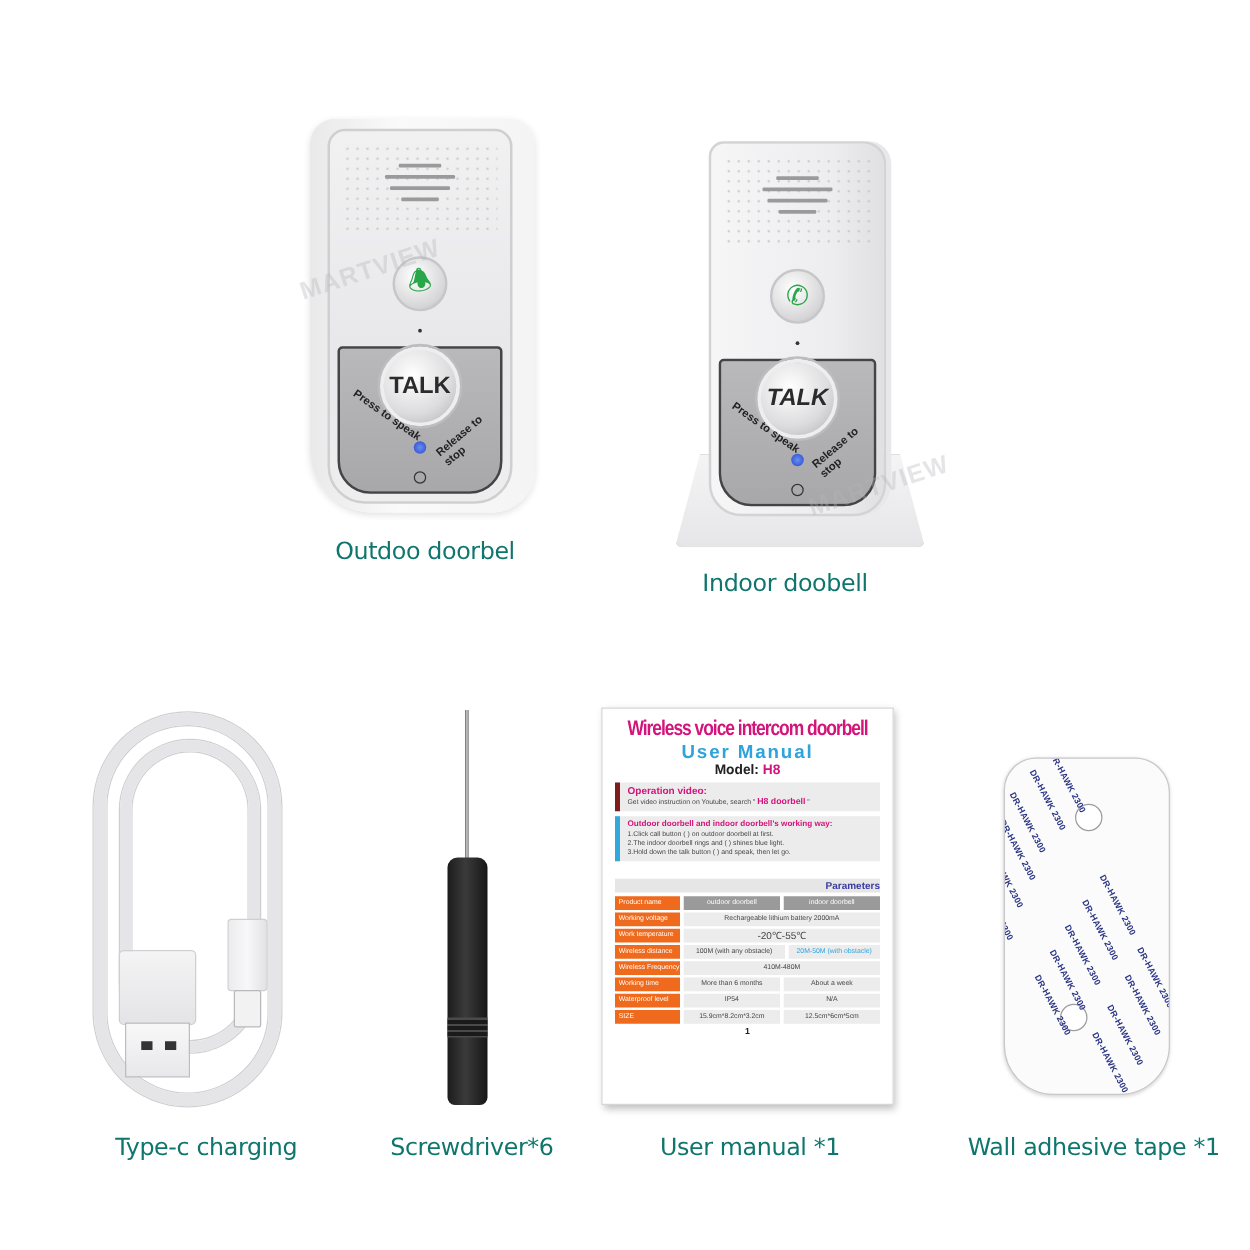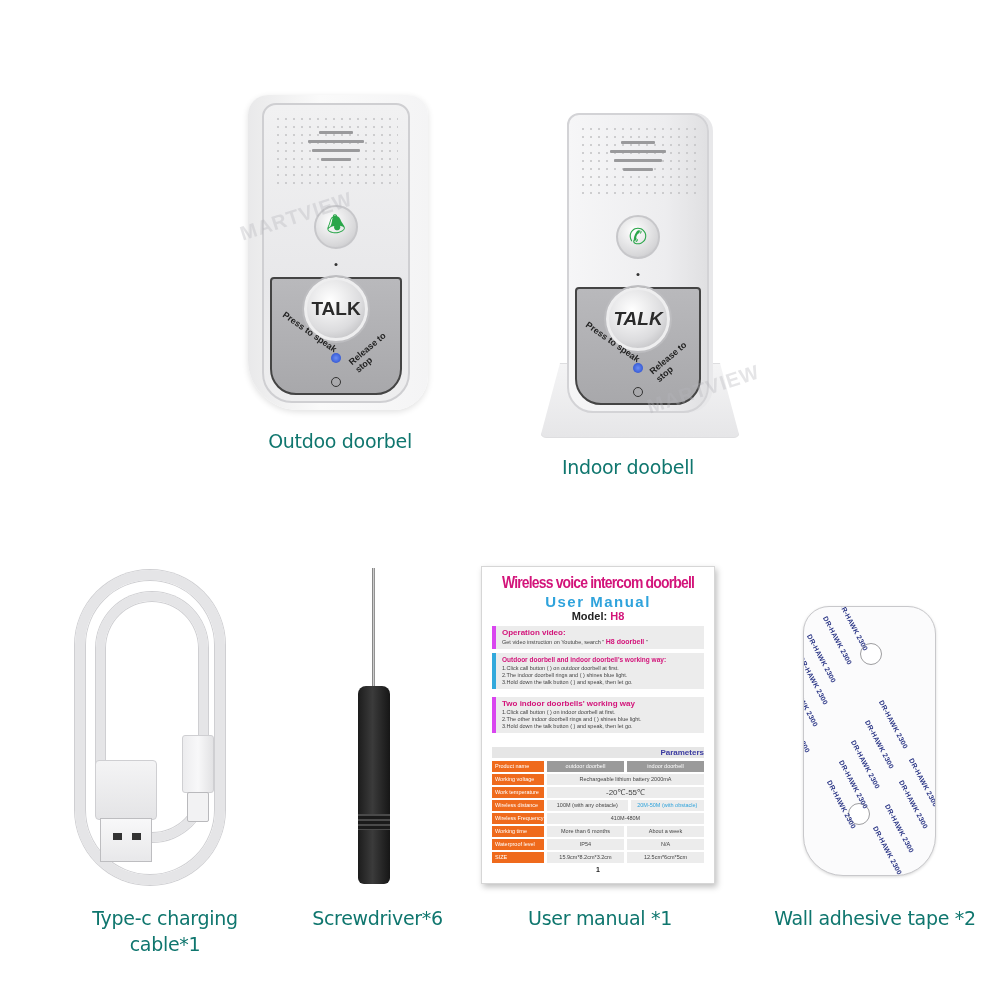--- a/index.html
+++ b/index.html
@@ -46,21 +46,21 @@
   .screwdriver .shaft { position: absolute; left: 17px; top: 0; width: 3px; height: 120px; background: linear-gradient(90deg,#666,#ccc,#777); }
   .screwdriver .handle { position: absolute; left: 3px; top: 118px; width: 32px; height: 198px; background: linear-gradient(90deg,#1c1c1c,#3b3b3b 45%,#161616); border-radius: 8px 8px 6px 6px; }
   .screwdriver .handle::before { content: ""; position: absolute; left: 0; right: 0; top: 128px; height: 16px; background: repeating-linear-gradient(180deg,#4a4a4a 0 2px,#1a1a1a 2px 5px); }
 
   
   .manual { position: absolute; left: 481px; top: 566px; width: 234px; height: 318px; background: #fff; border: 1px solid #d6d6d6; box-shadow: 2px 3px 6px rgba(0,0,0,0.25); padding: 6px 10px; }
   .m-title { font-family: "Liberation Sans", sans-serif; font-weight: bold; font-size: 17px; color: #d3147a; text-align: center; letter-spacing: -1px; transform: scaleX(0.82); transform-origin: center; white-space: nowrap; margin-left: -18px; margin-right: -18px; }
   .m-sub { font-weight: bold; font-size: 15px; color: #2fa3dc; text-align: center; letter-spacing: 1.5px; margin-top: 0px; }
   .m-model { font-weight: bold; font-size: 11px; color: #222; text-align: center; margin-top: 0; }
   .m-model b { color: #d3147a; }
-  .m-block { background: #ececec; margin-top: 4px; padding: 2px 4px 3px 6px; border-left: 4px solid #d946ef; }
+  .m-block { background: #ececec; margin-top: 4px; padding: 2px 4px 3px 6px; border-left: 4px solid #7f1d1d; }
   .m-block.blue { border-left-color: #32a9dc; }
   .m-block h4 { font-size: 8px; color: #d3147a; font-weight: bold; line-height: 10px; }
   .m-block p { font-size: 5.5px; color: #444; line-height: 7px; white-space: nowrap; overflow: hidden; }
   .m-block p b { color: #d3147a; font-size: 7px; }
   .m-params { margin-top: 14px; }
   .m-params .ph { background: #e6e6e6; text-align: right; font-size: 8px; color: #3a3aa0; font-weight: bold; margin-bottom: 3px; line-height: 11px; }
   .m-row { display: flex; gap: 3px; margin-bottom: 2px; height: 11px; }
   .m-row .k { width: 52px; background: #ef6a1c; color: #fff; font-size: 5.5px; line-height: 11px; padding-left: 3px; white-space: nowrap; overflow: hidden; }
   .m-row .v { flex: 1; background: #ececec; color: #444; font-size: 5.5px; line-height: 11px; text-align: center; white-space: nowrap; overflow: hidden; }
   .m-row .v.dark { background: #9a9a9a; color: #fff; }
@@ -127,21 +127,20 @@
   <div class="usb-body"></div>
   <div class="usb-plug">
       <i style="left:12px;"></i>
       <i style="left:31px;"></i>
     </div>
   <div class="c-body"></div>
   <div class="c-plug"></div>
 </div>
 <div class="label" style="left:70px; top:905px; width:190px;">
   <div>Type-c charging</div>
-  <div>cable*1</div>
 </div>
 
 <div class="screwdriver">
   <div class="shaft"></div>
   <div class="handle"></div>
 </div>
 <div class="label" style="left:295px; top:905px; width:165px;">Screwdriver*6</div>
 
 <div class="manual">
   <div class="m-title">Wireless voice intercom doorbell</div>
@@ -149,26 +148,20 @@
   <div class="m-model"><span>Model:</span> <b>H8</b></div>
 
   <div class="m-block">
     <h4>Operation video:</h4>
     <p><span>Get video instruction on Youtube, search "</span> <b>H8 doorbell</b> <span>"</span></p>
   </div>
   <div class="m-block blue">
     <h4 style="font-size:6.5px;">Outdoor doorbell and indoor doorbell's working way:</h4>
     <p>1.Click call button ( ) on outdoor doorbell at first.</p>
     <p>2.The indoor doorbell rings and ( ) shines blue light.</p>
-    <p>3.Hold down the talk button ( ) and speak, then let go.</p>
-  </div>
-  <div class="m-block" style="margin-top:8px;">
-    <h4>Two indoor doorbells' working way</h4>
-    <p>1.Click call button ( ) on indoor doorbell at first.</p>
-    <p>2.The other indoor doorbell rings and ( ) shines blue light.</p>
     <p>3.Hold down the talk button ( ) and speak, then let go.</p>
   </div>
 
   <div class="m-params">
     <div class="ph">Parameters</div>
     <div class="m-row">
         <div class="k">Product name</div>
         <div class="v dark">outdoor doorbell</div>
         <div class="v dark">indoor doorbell</div>
       </div>
@@ -221,13 +214,13 @@
   <div class="print" style="left:80px; top:92px;">DR-HAWK 2300</div>
   <div class="print" style="left:66px; top:112px;">DR-HAWK 2300</div>
   <div class="print" style="left:52px; top:132px;">DR-HAWK 2300</div>
   <div class="print" style="left:40px; top:152px;">DR-HAWK 2300</div>
   <div class="print" style="left:28px; top:172px;">DR-HAWK 2300</div>
   <div class="print" style="left:110px; top:150px;">DR-HAWK 2300</div>
   <div class="print" style="left:100px; top:172px;">DR-HAWK 2300</div>
   <div class="print" style="left:86px; top:196px;">DR-HAWK 2300</div>
   <div class="print" style="left:74px; top:218px;">DR-HAWK 2300</div>
 </div>
-<div class="label" style="left:762px; top:905px; width:226px;">Wall adhesive tape *2</div>
+<div class="label" style="left:762px; top:905px; width:226px;">Wall adhesive tape *1</div>
 
 </body></html>

